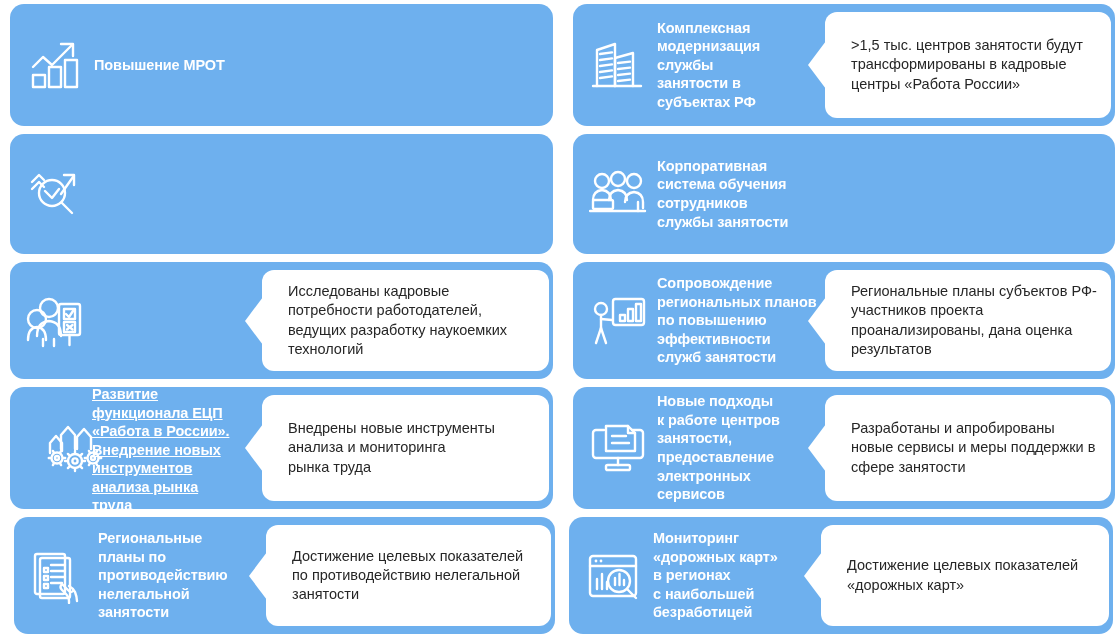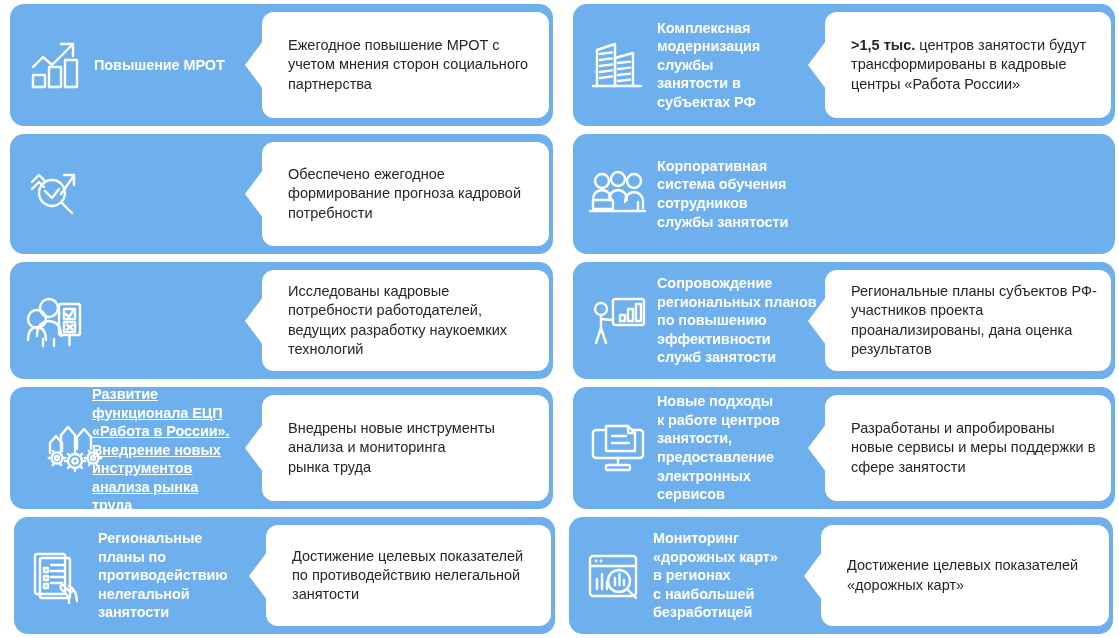--- a/index.html
+++ b/index.html
@@ -76,21 +76,21 @@
     border-top: 24px solid transparent;
     border-bottom: 24px solid transparent;
     border-right: 18px solid #ffffff;
   }
   .panel-text {
     color: #262626;
     font-size: 14.5px;
     line-height: 1.33;
     white-space: pre-line;
   }
-  .panel-text b { font-weight: bold; }
+  .panel-text b { font-weight: normal; }
 
   
   .cell.overflow .title {
     position: absolute;
     left: 92px;
     top: 2px;
     width: 165px;
     z-index: 4;
     text-decoration: underline;
   }
@@ -107,23 +107,20 @@
         <div class="icon-wrap">
           <svg width="54" height="54" viewBox="0 0 54 54">
       <rect x="5" y="37" width="12" height="12" fill="none" stroke="#fff" stroke-width="2.4" stroke-linecap="round" stroke-linejoin="round"></rect>
       <rect x="21" y="29" width="12" height="20" fill="none" stroke="#fff" stroke-width="2.4" stroke-linecap="round" stroke-linejoin="round"></rect>
       <rect x="37" y="22" width="12" height="27" fill="none" stroke="#fff" stroke-width="2.4" stroke-linecap="round" stroke-linejoin="round"></rect>
       <polyline points="5,29 15,19 24,27 44,7" fill="none" stroke="#fff" stroke-width="2.4" stroke-linecap="round" stroke-linejoin="round"></polyline>
       <polyline points="33,6 45,6 45,18" fill="none" stroke="#fff" stroke-width="2.4" stroke-linecap="round" stroke-linejoin="round"></polyline>
     </svg>
         </div>
         <div class="title">Повышение МРОТ</div>
-        <div class="panel">
-          <div class="panel-text"><span>Ежегодное повышение МРОТ с учетом мнения сторон социального партнерства</span></div>
-        </div>
       </div>
     </div>
     <div class="cell right">
       <div class="card">
         <div class="icon-wrap">
           <svg width="58" height="58" viewBox="0 0 58 58">
       <path d="M8 50 V14 L26 8 V50" fill="none" stroke="#fff" stroke-width="2.4" stroke-linecap="round" stroke-linejoin="round"></path>
       <path d="M26 50 V22 L44 17 V50" fill="none" stroke="#fff" stroke-width="2.4" stroke-linecap="round" stroke-linejoin="round"></path>
       <line x1="4" y1="50" x2="52" y2="50" fill="none" stroke="#fff" stroke-width="2.4" stroke-linecap="round" stroke-linejoin="round"></line>
       <line x1="11" y1="18" x2="23" y2="16.4" fill="none" stroke="#fff" stroke-width="2.4" stroke-linecap="round" stroke-linejoin="round"></line>
@@ -152,23 +149,20 @@
         <div class="icon-wrap">
           <svg width="56" height="56" viewBox="0 0 56 56">
       <circle cx="25" cy="27" r="13" fill="none" stroke="#fff" stroke-width="2.4" stroke-linecap="round" stroke-linejoin="round"></circle>
       <polyline points="18,25 25,32 32,23" fill="none" stroke="#fff" stroke-width="2.4" stroke-linecap="round" stroke-linejoin="round"></polyline>
       <line x1="34.5" y1="36.5" x2="45" y2="47" fill="none" stroke="#fff" stroke-width="2.4" stroke-linecap="round" stroke-linejoin="round"></line>
       <polyline points="5,23 12,16 17,21" fill="none" stroke="#fff" stroke-width="2.4" stroke-linecap="round" stroke-linejoin="round"></polyline>
       <polyline points="5,16 12,9 17,14" fill="none" stroke="#fff" stroke-width="2.4" stroke-linecap="round" stroke-linejoin="round"></polyline>
       <line x1="34" y1="28" x2="46" y2="11" fill="none" stroke="#fff" stroke-width="2.4" stroke-linecap="round" stroke-linejoin="round"></line>
       <polyline points="37,9 47,9 47,19" fill="none" stroke="#fff" stroke-width="2.4" stroke-linecap="round" stroke-linejoin="round"></polyline>
     </svg>
-        </div>
-        <div class="panel">
-          <div class="panel-text"><span>Обеспечено ежегодное формирование прогноза кадровой потребности</span></div>
         </div>
       </div>
     </div>
     <div class="cell right">
       <div class="card">
         <div class="icon-wrap">
           <svg width="58" height="52" viewBox="0 0 58 52">
       <circle cx="13" cy="13" r="7" fill="none" stroke="#fff" stroke-width="2.4" stroke-linecap="round" stroke-linejoin="round"></circle>
       <path d="M4 32 q0-9 9-10 q9 1 9 10" fill="none" stroke="#fff" stroke-width="2.4" stroke-linecap="round" stroke-linejoin="round"></path>
       <circle cx="29" cy="11" r="7" fill="none" stroke="#fff" stroke-width="2.4" stroke-linecap="round" stroke-linejoin="round"></circle>

